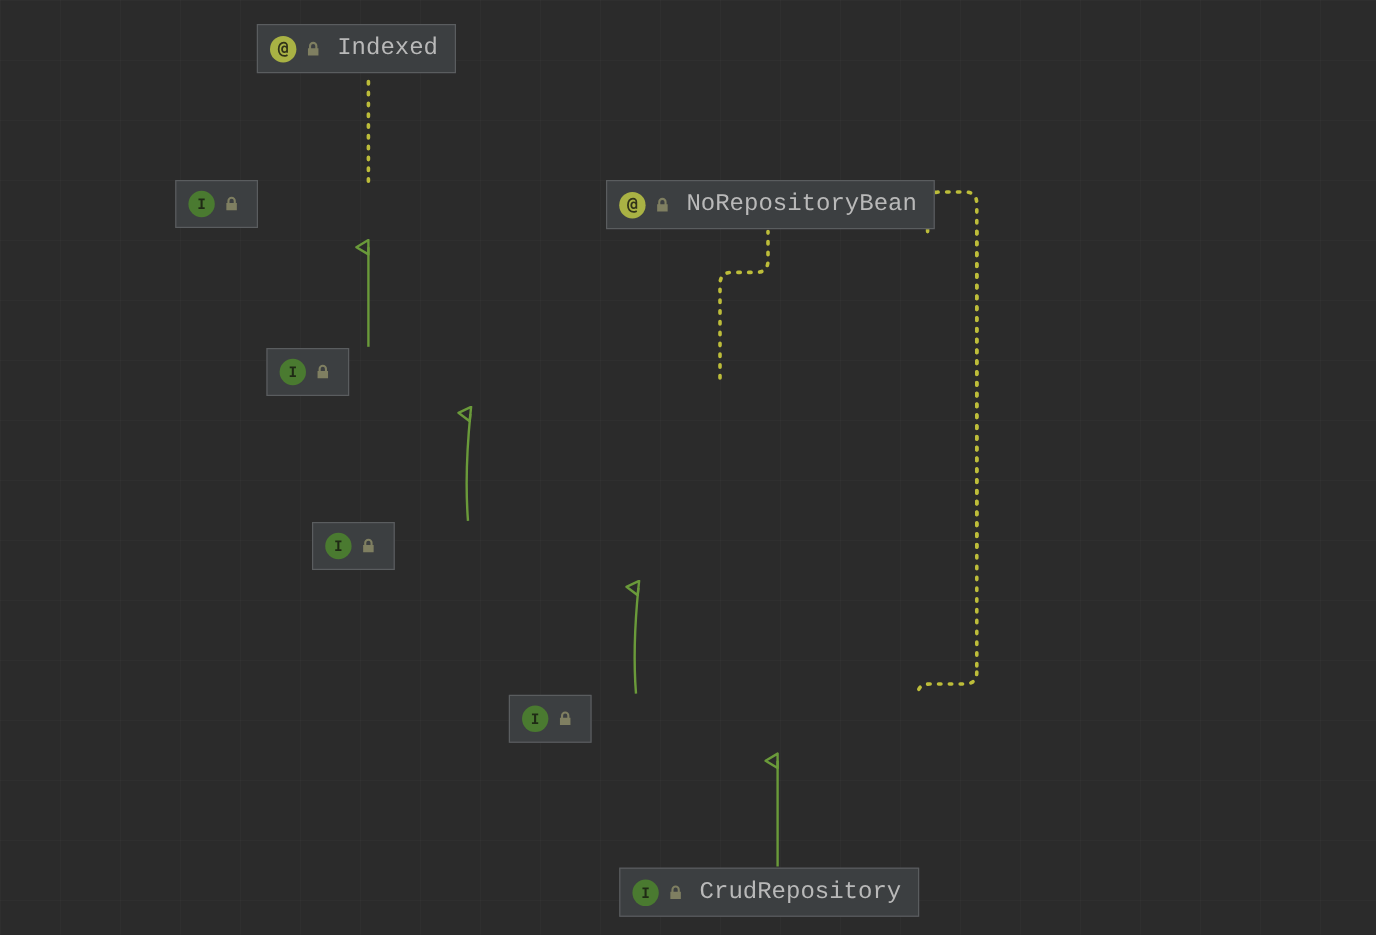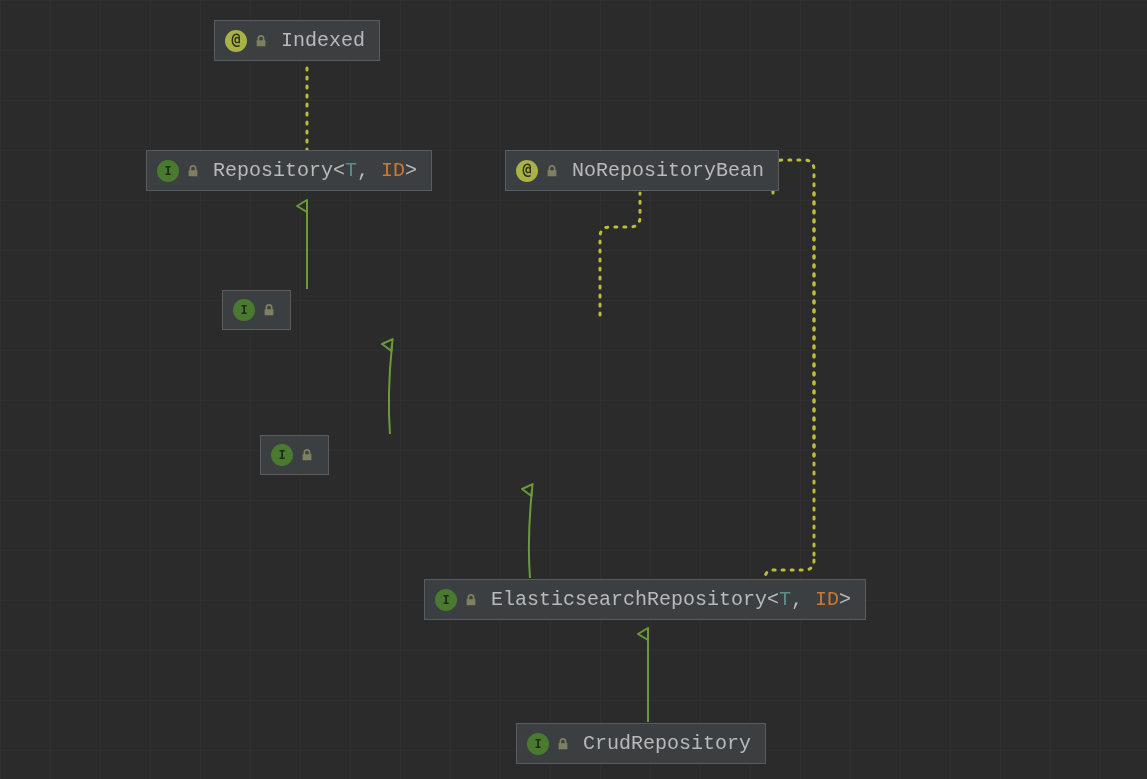--- a/index.html
+++ b/index.html
@@ -126,21 +126,20 @@
       <path fill="#7f7f61" d="M4 7V5a4 4 0 0 1 8 0v2h1v7H3V7h1zm2 0h4V5a2 2 0 0 0-4 0v2z"></path>
     </svg>
   <span class="name">Indexed</span>
 </div>
 
 <div class="node" style="left:146px; top:150px;">
   <span class="badge interface">I</span>
   <svg class="lock" viewBox="0 0 16 16">
       <path fill="#7f7f61" d="M4 7V5a4 4 0 0 1 8 0v2h1v7H3V7h1zm2 0h4V5a2 2 0 0 0-4 0v2z"></path>
     </svg>
-  <span class="name"><span>Repository</span><span class="lt">&lt;</span><span class="tp-t">T</span><span class="lt">, </span><span class="tp-id">ID</span><span class="lt">&gt;</span></span>
 </div>
 
 <div class="node" style="left:505px; top:150px;">
   <span class="badge annotation">@</span>
   <svg class="lock" viewBox="0 0 16 16">
       <path fill="#7f7f61" d="M4 7V5a4 4 0 0 1 8 0v2h1v7H3V7h1zm2 0h4V5a2 2 0 0 0-4 0v2z"></path>
     </svg>
   <span class="name">NoRepositoryBean</span>
 </div>
 
@@ -156,21 +155,20 @@
   <svg class="lock" viewBox="0 0 16 16">
       <path fill="#7f7f61" d="M4 7V5a4 4 0 0 1 8 0v2h1v7H3V7h1zm2 0h4V5a2 2 0 0 0-4 0v2z"></path>
     </svg>
 </div>
 
 <div class="node" style="left:424px; top:579px;">
   <span class="badge interface">I</span>
   <svg class="lock" viewBox="0 0 16 16">
       <path fill="#7f7f61" d="M4 7V5a4 4 0 0 1 8 0v2h1v7H3V7h1zm2 0h4V5a2 2 0 0 0-4 0v2z"></path>
     </svg>
-  <span class="name"><span>ElasticsearchRepository</span><span class="lt">&lt;</span><span class="tp-t">T</span><span class="lt">, </span><span class="tp-id">ID</span><span class="lt">&gt;</span></span>
 </div>
 
 <div class="node" style="left:516px; top:723px;">
   <span class="badge interface">I</span>
   <svg class="lock" viewBox="0 0 16 16">
       <path fill="#7f7f61" d="M4 7V5a4 4 0 0 1 8 0v2h1v7H3V7h1zm2 0h4V5a2 2 0 0 0-4 0v2z"></path>
     </svg>
   <span class="name">CrudRepository</span>
 </div>
 

